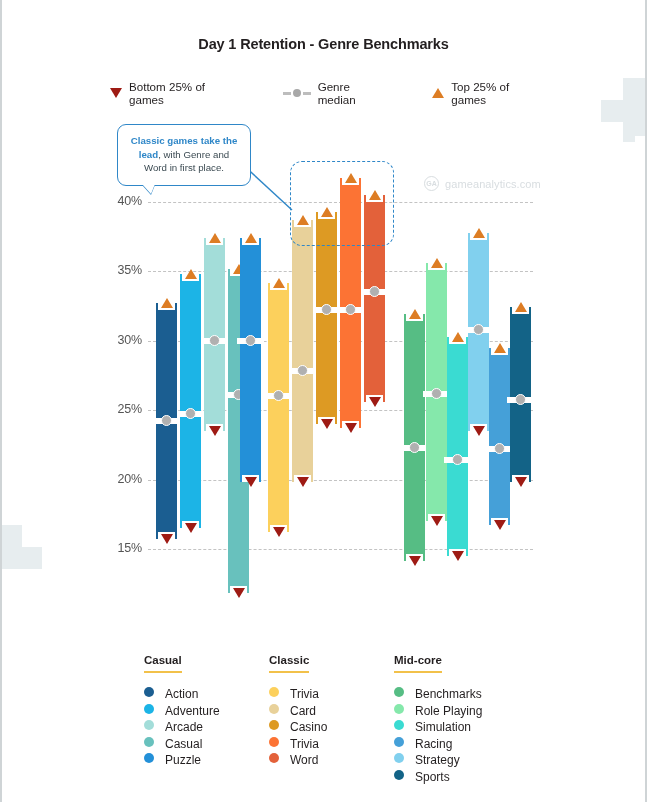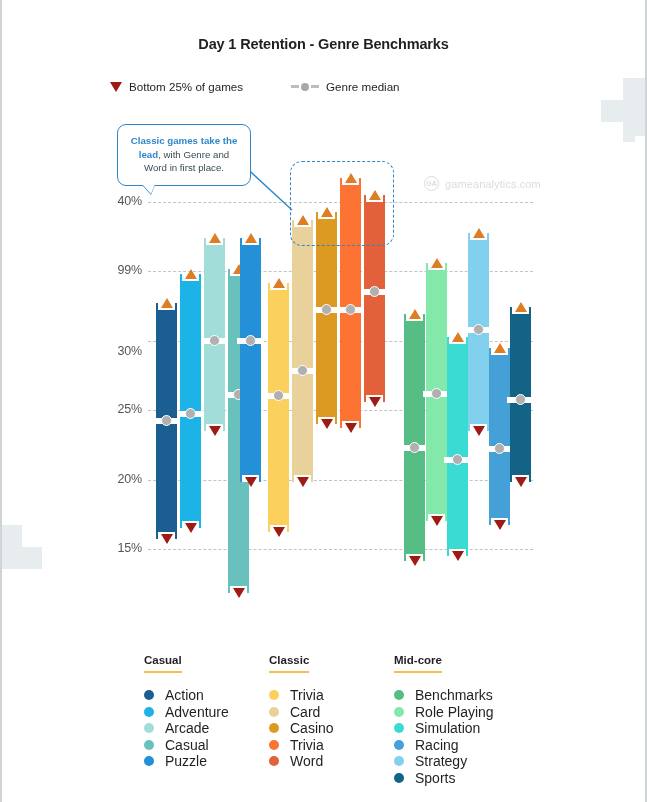--- a/index.html
+++ b/index.html
@@ -200,23 +200,23 @@
     font-size: 11.5px;
     font-weight: bold;
     color: #231f20;
     padding-bottom: 5px;
     display: inline-block;
     border-bottom: 2px solid #f2c14a;
   }
   .legend-items { margin-top: 14px; }
   .legend-item {
     display: flex;
-    align-items: center;
+    align-items: flex-start;
     height: 16.5px;
-    font-size: 14px;
+    font-size: 12px;
     color: #231f20;
   }
   .legend-swatch {
     width: 10px; height: 10px;
     border-radius: 50%;
     margin-right: 11px;
     flex: none;
   }
 </style>
 </head>
@@ -238,33 +238,37 @@
     <span class="tl-label">Bottom 25% of games</span>
   </div>
   <div class="tl-item b">
     <span class="gly-median">
       <span class="seg"></span>
         <span class="dot"></span>
         <span class="seg"></span>
     </span>
     <span class="tl-label">Genre median</span>
   </div>
+  <div class="tl-item c">
+    <span class="gly-up"></span>
+    <span class="tl-label">Top 25% of games</span>
+  </div>
 </div>
 
 <div class="plot" id="plot">
     <div class="gridline" style="top: 549px;"></div>
     <div class="ytick" style="top: 541px;">15%</div>
     <div class="gridline" style="top: 479.6px;"></div>
     <div class="ytick" style="top: 471.6px;">20%</div>
     <div class="gridline" style="top: 410.2px;"></div>
     <div class="ytick" style="top: 402.2px;">25%</div>
     <div class="gridline" style="top: 340.8px;"></div>
-    <div class="ytick" style="top: 332.8px; margin-top: 11px;">30%</div>
+    <div class="ytick" style="top: 332.8px;">30%</div>
     <div class="gridline" style="top: 271.4px;"></div>
-    <div class="ytick" style="top: 263.4px;">99%</div>
+    <div class="ytick" style="top: 263.4px;">35%</div>
     <div class="gridline" style="top: 202px;"></div>
     <div class="ytick" style="top: 194px;">40%</div>
     <div class="bar" title="Action" style="left: 156px; top: 303.324px; width: 21px; height: 235.96px; background: rgb(27, 94, 145);"></div>
     <div class="cap-top" style="left: 158px; top: 303.324px; width: 17px;"></div>
     <div class="cap-bot" style="left: 158px; top: 532.284px; width: 17px;"></div>
     <div class="median-bar" style="left: 153px; top: 418.304px; width: 27px;"></div>
     <div class="median-dot" style="left: 160.5px; top: 415.304px;"></div>
     <div class="tri-up" style="left: 160.5px; top: 298.324px;"></div>
     <div class="tri-down" style="left: 160.5px; top: 534.284px;"></div>
     <div class="bar" title="Adventure" style="left: 180px; top: 274.176px; width: 21px; height: 254.004px; background: rgb(28, 180, 230);"></div>

